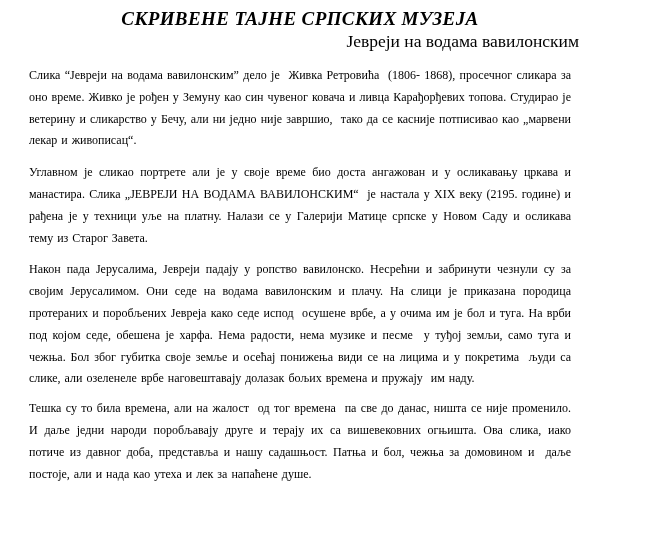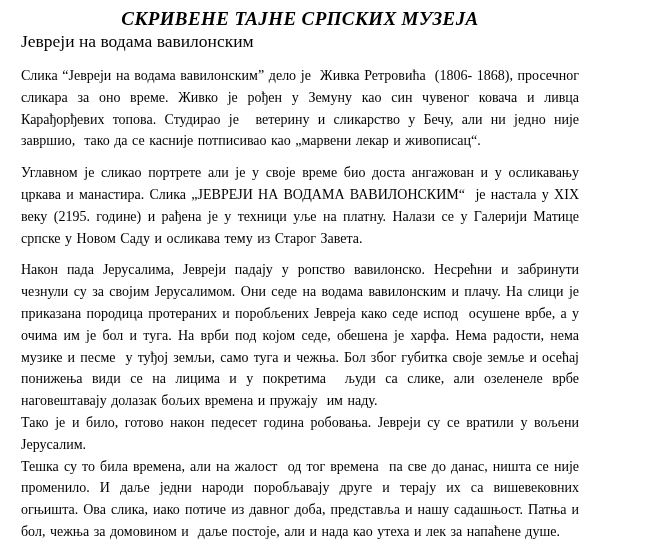--- a/index.html
+++ b/index.html
@@ -25,28 +25,28 @@
     margin: 2px 0 1px 0;
     text-align: center;
     font-size: 19px;
     line-height: 23px;
     font-weight: bold;
     font-style: italic;
     letter-spacing: 0.4px;
   }
   .doc-subtitle {
     margin: 0 0 13px 0;
-    text-align: left;
+    text-align: right;
     font-size: 17.5px;
     line-height: 21px;
     font-weight: normal;
   }
   .para {
-    margin: 0;
-    font-size: 14px;
+    margin: 8px;
+    font-size: 12px;
     line-height: 21.8px;
     text-align: justify;
     white-space: pre-wrap;
     word-spacing: 1px;
   }
   .para.spaced {
     margin-bottom: 10px;
   }
 </style>
 </head>
@@ -55,16 +55,15 @@
 <div class="page">
   <h1 class="doc-title">СКРИВЕНЕ ТАЈНЕ СРПСКИХ МУЗЕЈА</h1>
   <h2 class="doc-subtitle">Јевреји на водама вавилонским</h2>
 
   <p class="para spaced">Слика “Јевреји на водама вавилонским” дело је  Живка Ретровића  (1806- 1868), просечног сликара за оно време. Живко је рођен у Земуну као син чувеног ковача и ливца Карађорђевих топова. Студирао је  ветерину и сликарство у Бечу, али ни једно није завршио,  тако да се касније потписивао као „марвени лекар и живописац“.</p>
 
   <p class="para spaced">Углавном је сликао портрете али је у своје време био доста ангажован и у осликавању цркава и манастира. Слика „ЈЕВРЕЈИ НА ВОДАМА ВАВИЛОНСКИМ“  је настала у XIX веку (2195. године) и рађена је у техници уље на платну. Налази се у Галерији Матице српске у Новом Саду и осликава тему из Старог Завета.</p>
 
   <p class="para">Након пада Јерусалима, Јевреји падају у ропство вавилонско. Несрећни и забринути чезнули су за својим Јерусалимом. Они седе на водама вавилонским и плачу. На слици је приказана породица протераних и поробљених Јевреја како седе испод  осушене врбе, а у очима им је бол и туга. На врби под којом седе, обешена је харфа. Нема радости, нема музике и песме  у туђој земљи, само туга и чежња. Бол због губитка своје земље и осећај понижења види се на лицима и у покретима  људи са слике, али озеленеле врбе наговештавају долазак бољих времена и пружају  им наду.</p>
 
-  <p class="para">Тако је и било, готово након педесет година робовања. Јевреји су се вратили у вољени Јерусалим.</p>
 
   <p class="para">Тешка су то била времена, али на жалост  од тог времена  па све до данас, ништа се није променило. И даље једни народи поробљавају друге и терају их са вишевековних огњишта. Ова слика, иако потиче из давног доба, представља и нашу садашњост. Патња и бол, чежња за домовином и  даље постоје, али и нада као утеха и лек за напаћене душе.</p>
 </div>
 
 </body></html>

